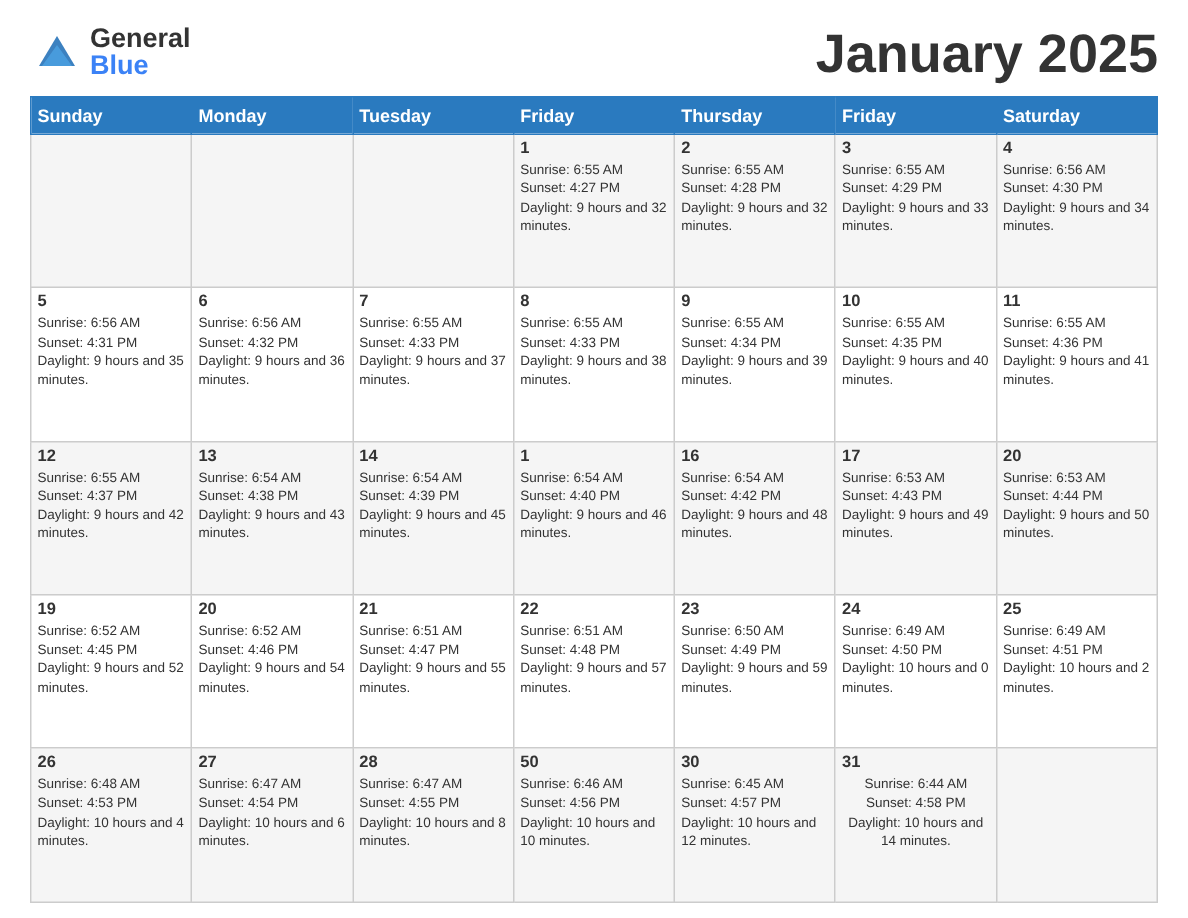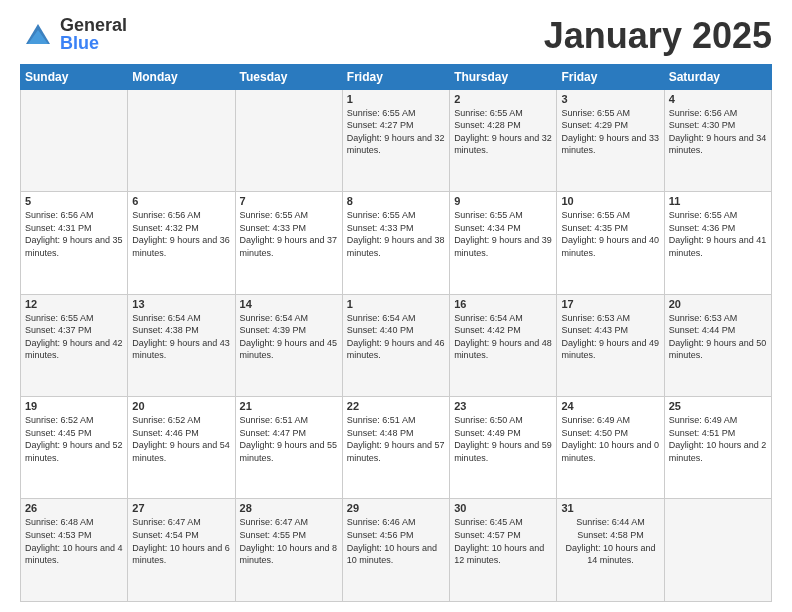--- a/index.html
+++ b/index.html
@@ -302,21 +302,21 @@
 Sunset: 4:54 PM
 Daylight: 10 hours and 6 minutes.</div>
           </td>
           <td>
             <span class="day-number">28</span>
             <div class="day-info" style="white-space: pre-line;">Sunrise: 6:47 AM
 Sunset: 4:55 PM
 Daylight: 10 hours and 8 minutes.</div>
           </td>
           <td>
-            <span class="day-number">29</span>
+            <span class="day-number">50</span>
             <div class="day-info" style="white-space: pre-line;">Sunrise: 6:46 AM
 Sunset: 4:56 PM
 Daylight: 10 hours and 10 minutes.</div>
           </td>
           <td>
             <span class="day-number">30</span>
             <div class="day-info" style="white-space: pre-line;">Sunrise: 6:45 AM
 Sunset: 4:57 PM
 Daylight: 10 hours and 12 minutes.</div>
           </td>

